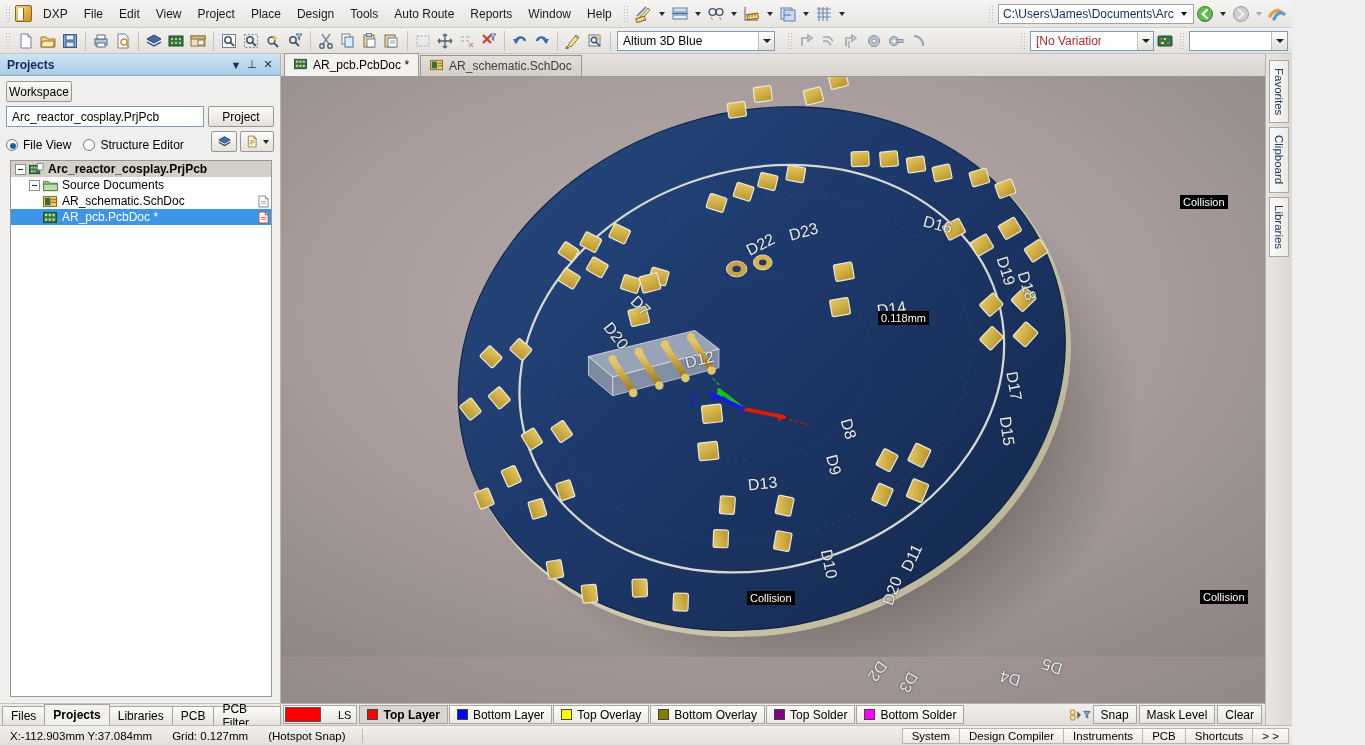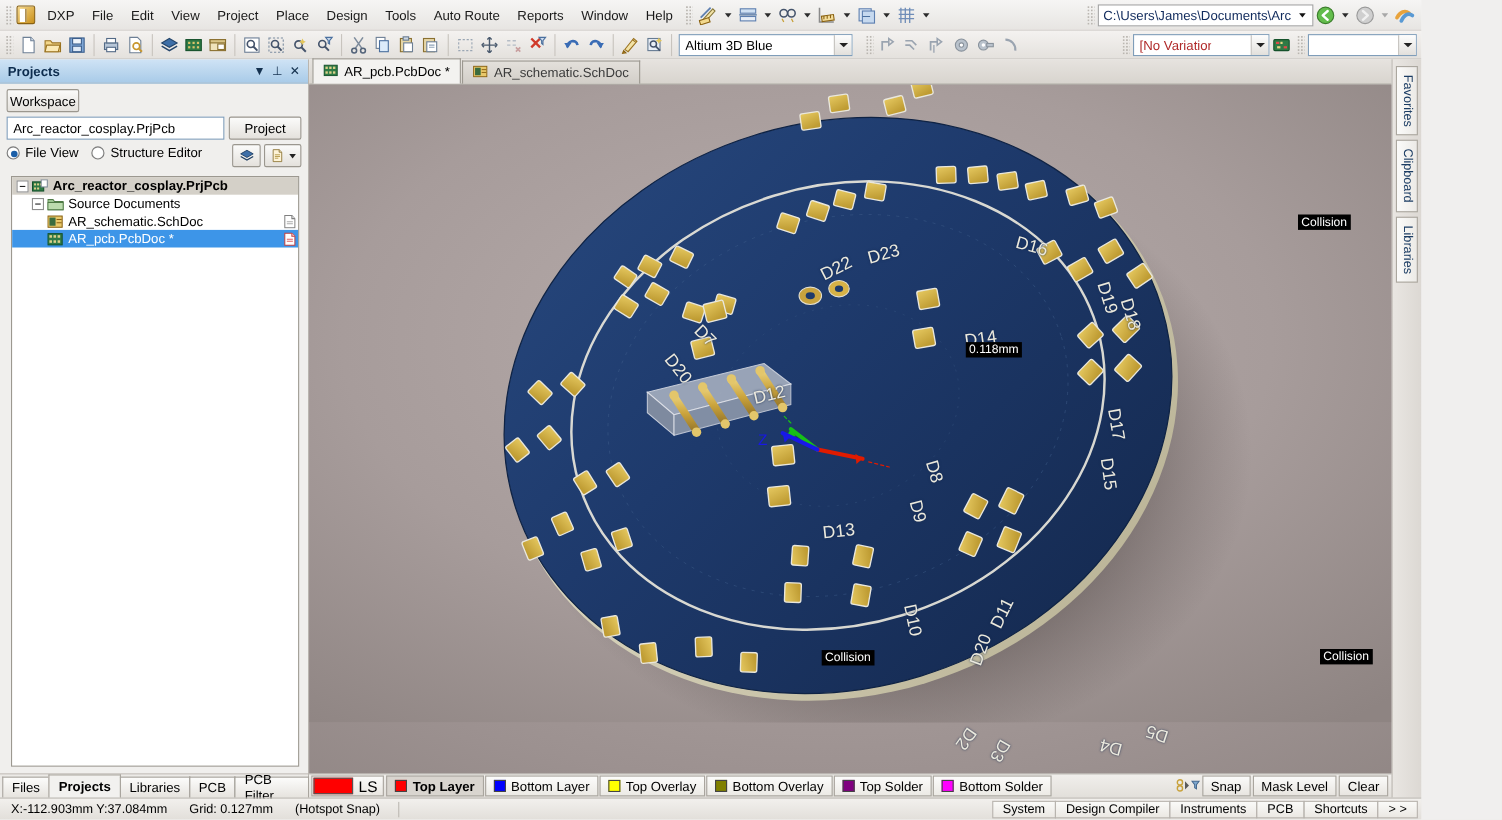--- a/index.html
+++ b/index.html
@@ -122,21 +122,21 @@
   .vp-sv { position: absolute; inset: 0; }
 
   
   .layerbar { height: 22px; display: flex; align-items: center;
               background: linear-gradient(#f1efec,#e2dfda);
               border-top: 1px solid #b5b1ab; padding-left: 2px; }
   .lgrp { display:flex; align-items:center; height:19px;
           background: linear-gradient(#fbfbfa,#e9e6e1);
           border:1px solid #a9a59e; margin-right: 2px; }
   .swatch { width: 36px; height: 15px; margin: 0 0 0 1px; border: 1px solid #555; }
-  .ls { font-size: 14px; padding: 0 5px; }
+  .ls { font-size: 11px; padding: 0 5px; margin-left: 12px; }
   .ltab { display:flex; align-items:center; gap:5px; height:19px; padding: 0 7px;
           font-size: 12px; border: 1px solid #a9a59e; margin-right: 1px;
           background: linear-gradient(#fcfcfb,#eceae5); }
   .ltab.active { background: #d9d5cf; font-weight: bold; text-align: right; }
   .lsq { width: 11px; height: 11px; border: 1px solid #444; }
   .lb-right { margin-left:auto; display:flex; align-items:flex-end; gap:2px; padding-right:3px; }
   .lbtn { height: 19px; padding: 0 7px; font-size: 12px; display:flex; align-items:center;
           background: linear-gradient(#fbfbfa,#e8e5e0); border:1px solid #a9a59e; }
 
   
@@ -530,21 +530,21 @@
             </div>
         </div>
         <div class="row">
           <div class="field">
             <span class="fval">Arc_reactor_cosplay.PrjPcb</span>
           </div>
           <div class="sbtn">
               <span>Project</span>
             </div>
         </div>
-        <div class="row" style="align-items:flex-start;margin-bottom:2px">
+        <div class="row" style="align-items:flex-end;margin-bottom:2px">
           <div class="radio-row">
             <span class="radio on"></span>
             <span>File View</span>
           </div>
           <div class="radio-row" style="margin-left:8px">
             <span class="radio"></span>
             <span>Structure Editor</span>
           </div>
           <div class="mini-split" style="margin-left:auto;gap:3px">
             <div class="mini-btn">

